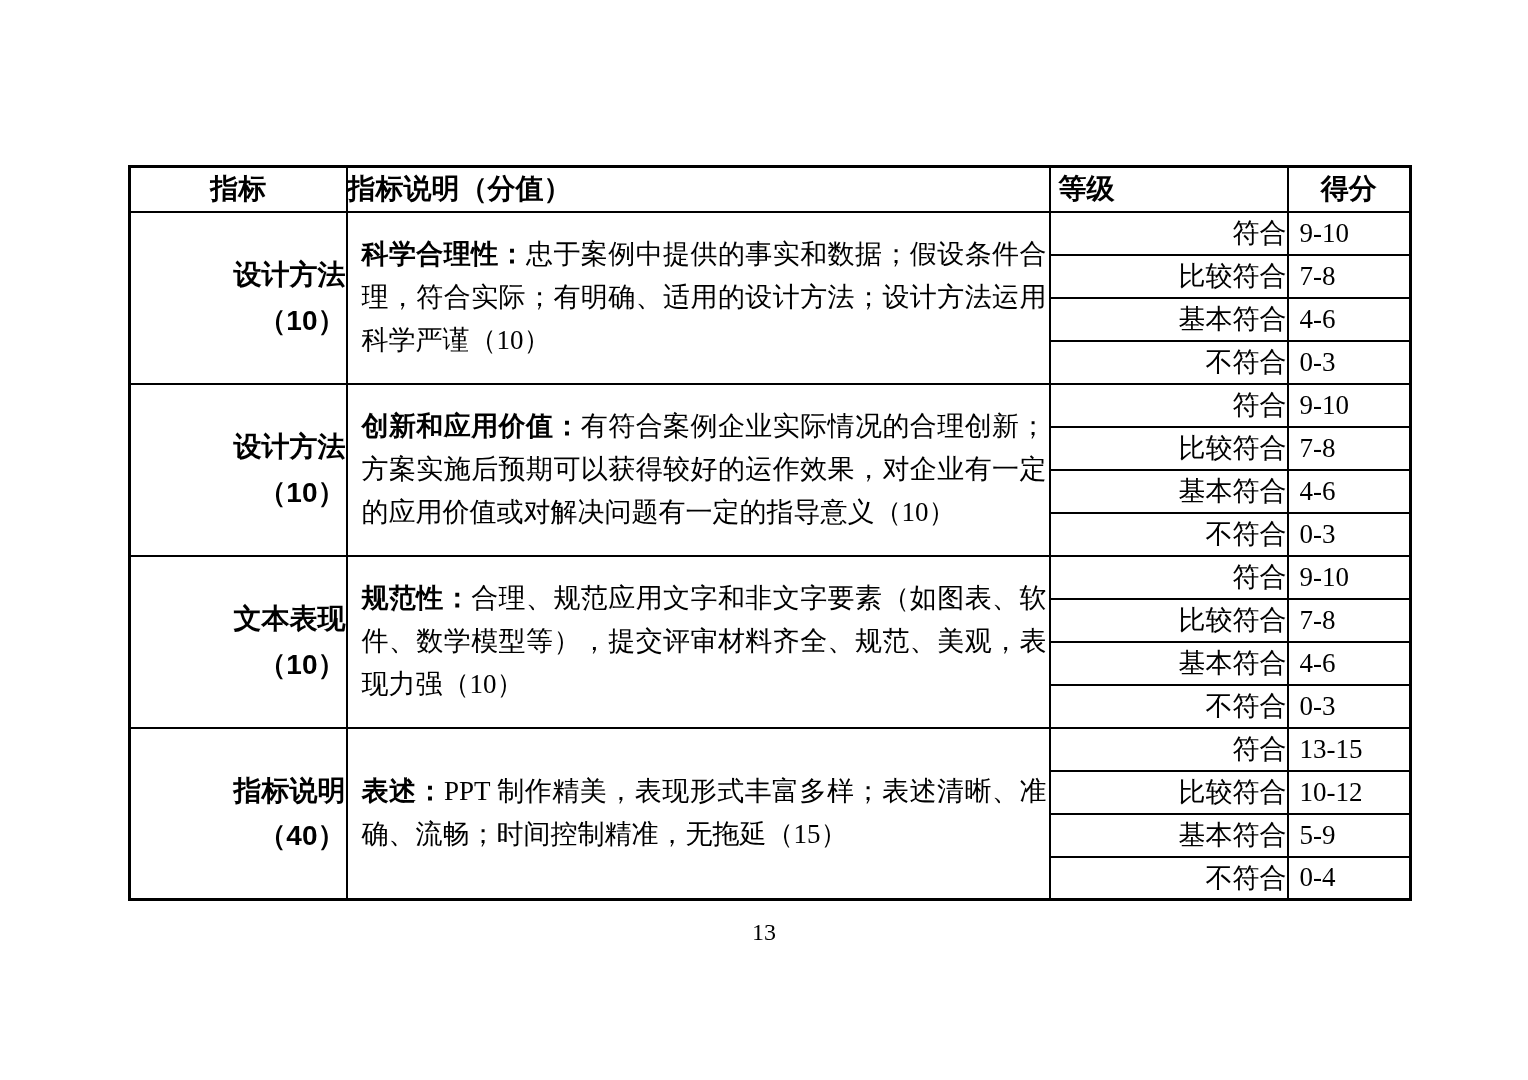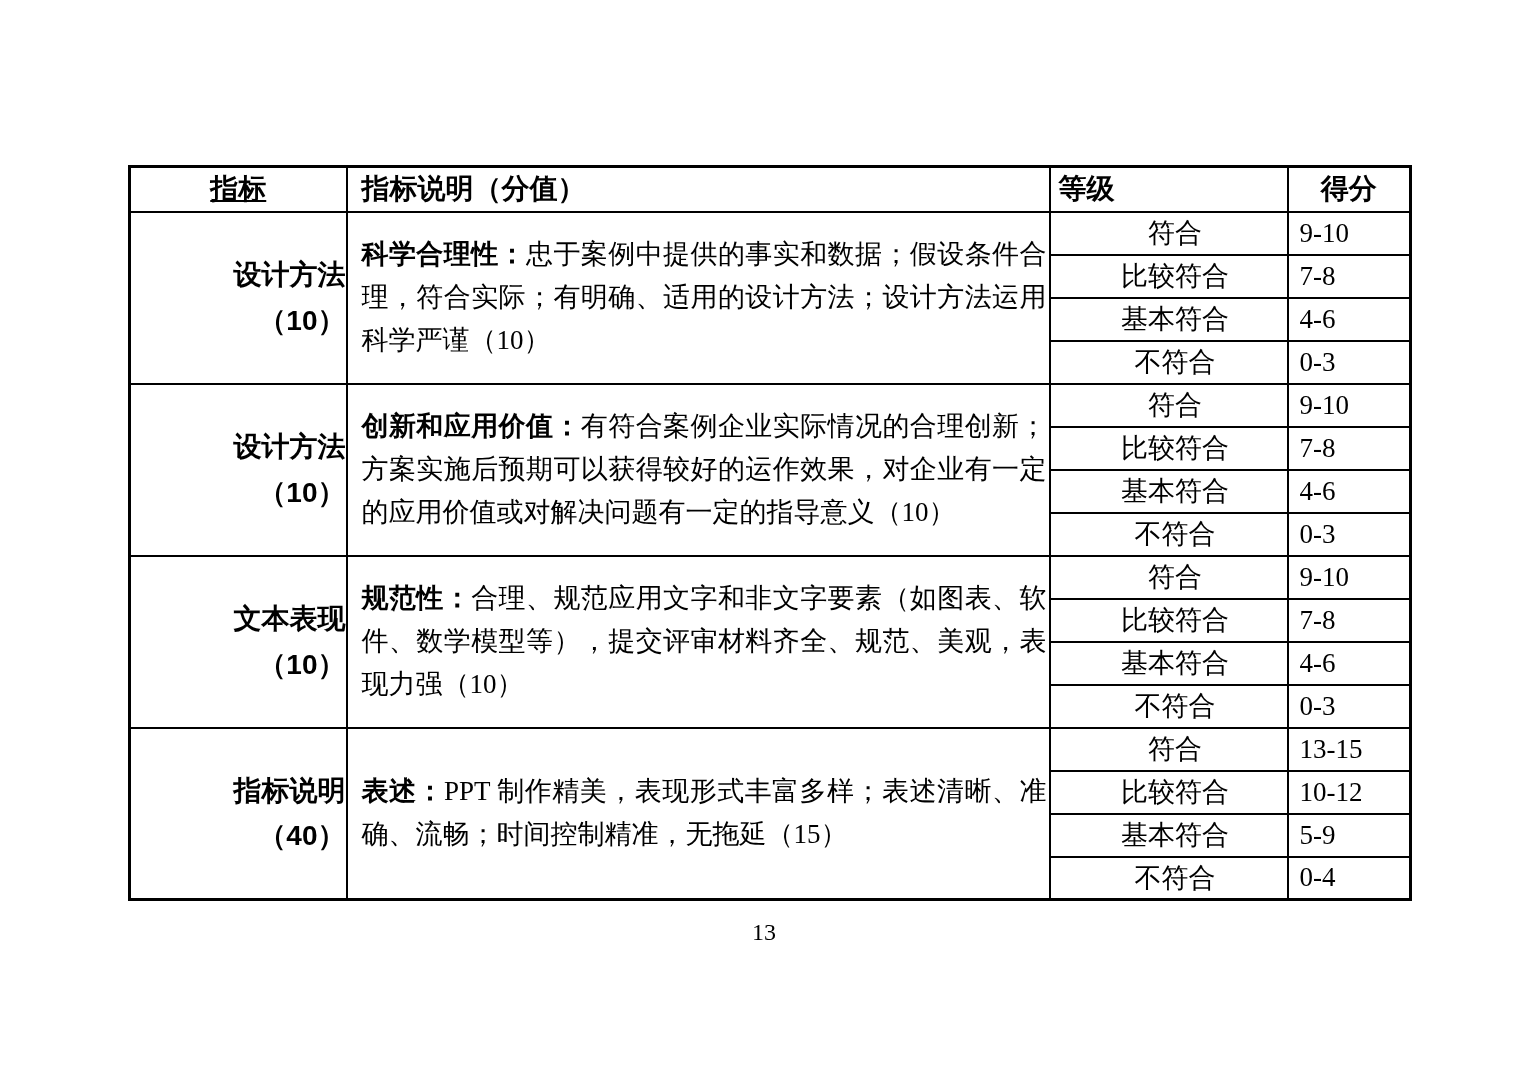--- a/index.html
+++ b/index.html
@@ -29,22 +29,22 @@
   col.c-score     { width: 123px; }
 
   th, td { border: 2px solid #000000; vertical-align: middle; }
 
   th {
     height: 45px;
     font-size: 28px;
     font-weight: 700;
     font-family: "Liberation Sans", "DejaVu Sans", sans-serif;
   }
-  th.h-indicator { text-align: center; text-decoration: underline; }
-  th.h-desc  { text-align: left; padding-left: 14px; }
+  th.h-indicator { text-align: center; }
+  th.h-desc  { text-align: left; }
   th.h-grade { text-align: left; padding-left: 8px; }
   th.h-score { text-align: center; }
 
   td.indicator {
     text-align: right;
     font-weight: 700;
     font-size: 28px;
     font-family: "Liberation Sans", "DejaVu Sans", sans-serif;
     line-height: 1.62;
   }
@@ -54,21 +54,21 @@
     padding: 8px 2px 8px 14px;
     text-align: justify;
   }
   td.desc .lead {
     font-weight: 700;
     font-family: "Liberation Sans", "DejaVu Sans", sans-serif;
   }
   td.grade {
     height: 43px;
     font-size: 27px;
-    text-align: center;
+    text-align: right;
     padding-left: 13px;
   }
   td.score {
     height: 43px;
     font-size: 27px;
     text-align: left;
     padding-left: 11px;
   }
   .page-number {
     position: absolute;

